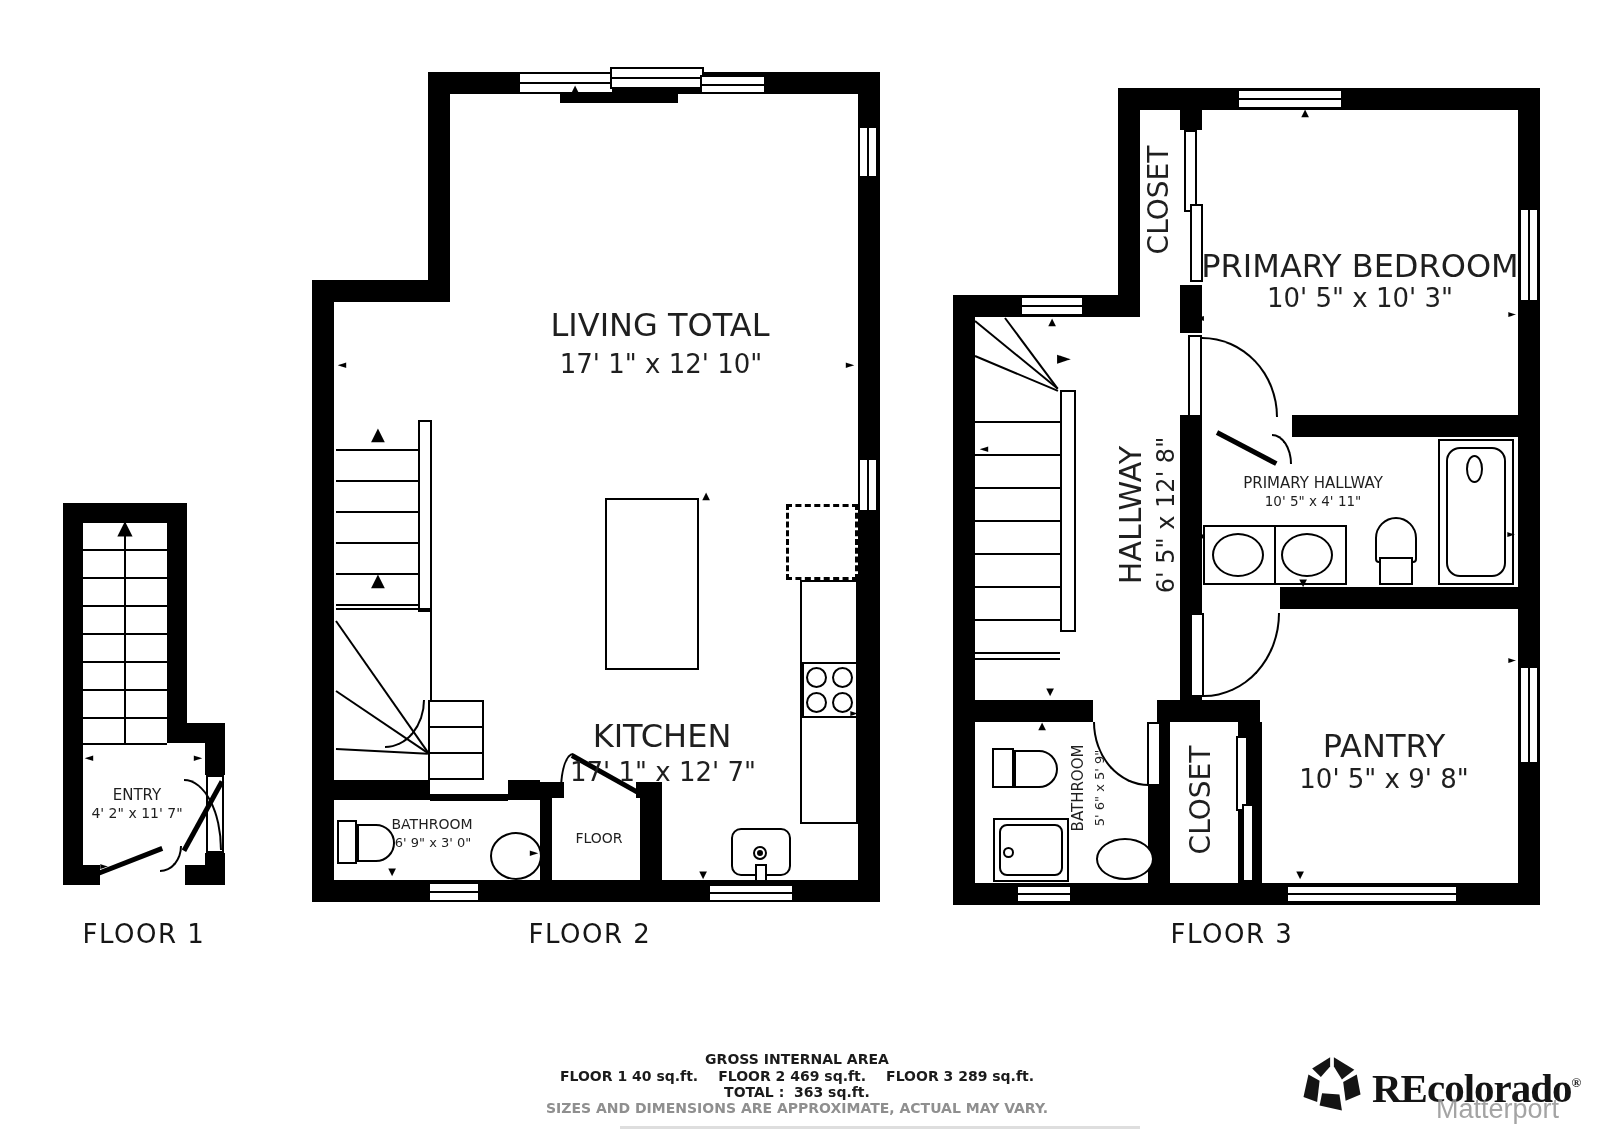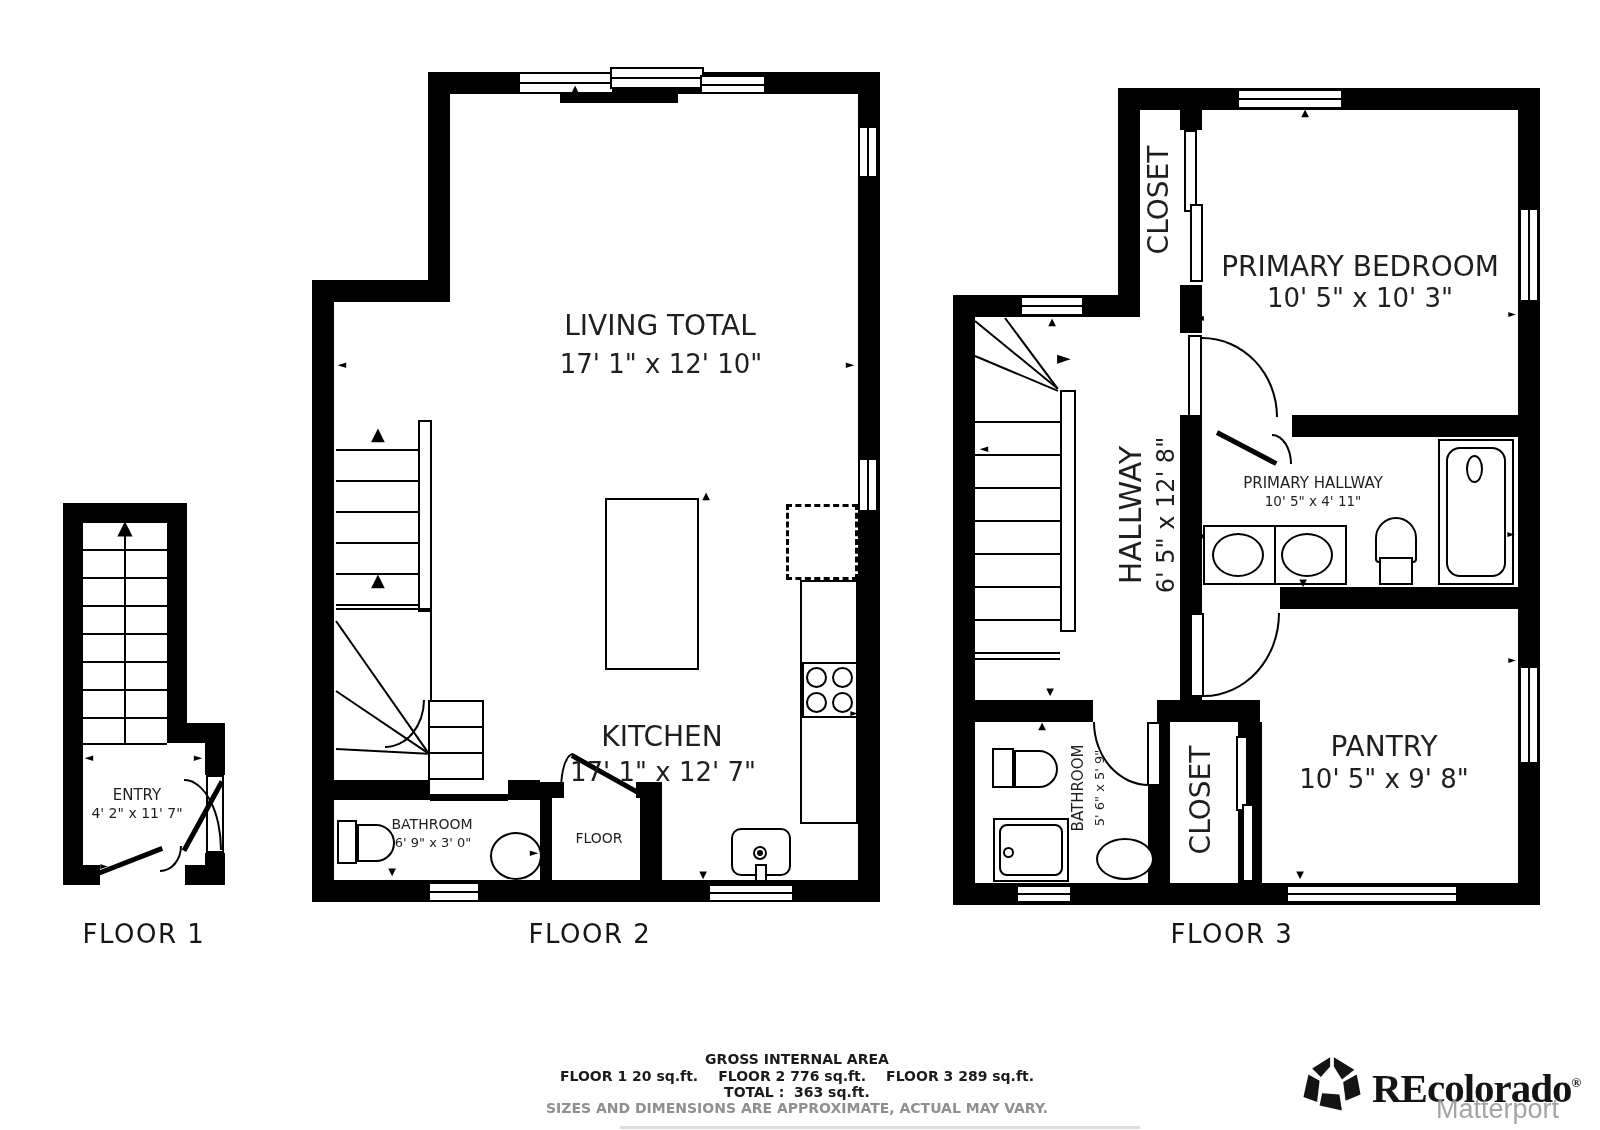--- a/index.html
+++ b/index.html
@@ -21,21 +21,21 @@
     background-image:repeating-linear-gradient(to bottom,#fff 0,#fff calc(var(--sp) - 2px),#000 calc(var(--sp) - 2px),#000 var(--sp));}
   .arc{position:absolute;box-sizing:border-box;border:0 solid #000;background:transparent;}
   .arc-tr{border-top-width:2px;border-right-width:2px;border-top-right-radius:100% 100%;}
   .arc-tl{border-top-width:2px;border-left-width:2px;border-top-left-radius:100% 100%;}
   .arc-br{border-bottom-width:2px;border-right-width:2px;border-bottom-right-radius:100% 100%;}
   .arc-bl{border-bottom-width:2px;border-left-width:2px;border-bottom-left-radius:100% 100%;}
   .lbl{position:absolute;transform:translate(-50%,-50%);white-space:nowrap;color:#1f1f1f;}
   .vlbl{position:absolute;transform:translate(-50%,-50%) rotate(-90deg);white-space:nowrap;color:#1f1f1f;}
   .tri{position:absolute;transform:translate(-50%,-50%);line-height:1;color:#000;}
   .floorlbl{font-size:26px;letter-spacing:1.5px;color:#161616;}
-  .big{font-size:28px;text-align:right;}
+  .big{font-size:32px;text-align:right;}
   .dim-big{font-size:26px;}
   .summary-line{position:absolute;left:797px;transform:translateX(-50%);white-space:pre;
     font-size:14px;font-weight:700;color:#1b1b1b;}
   .wordmark{position:absolute;font-family:"Liberation Serif","DejaVu Serif",serif;
     font-weight:600;font-size:41px;letter-spacing:-1px;color:#141414;}
   .watermark{position:absolute;font-size:27px;color:rgba(148,148,148,0.85);z-index:6;
     font-family:"Liberation Sans",sans-serif;}
 </style>
 </head>
 <body>
@@ -265,22 +265,22 @@
     <span class="lbl dim-big" style="left:1384px;top:779px">10' 5" x 9' 8"</span>
     <span class="vlbl" style="left:1078px;top:788px;font-size:15px">BATHROOM</span>
     <span class="vlbl" style="left:1099px;top:788px;font-size:13px">5' 6" x 5' 9"</span>
     <span class="vlbl" style="left:1200px;top:800px;font-size:28px">CLOSET</span>
     <span class="lbl floorlbl" style="left:1232px;top:934px">FLOOR 3</span>
   </div>
 
   <div>
     <div class="summary-line" style="top:1051px">GROSS INTERNAL AREA</div>
     <div class="summary-line" style="top:1068px;display:flex;gap:20px">
-      <span>FLOOR 1 20 sq.ft.</span>
-      <span>FLOOR 2 776 sq.ft.</span>
+      <span>FLOOR 1 40 sq.ft.</span>
+      <span>FLOOR 2 469 sq.ft.</span>
       <span>FLOOR 3 289 sq.ft.</span>
     </div>
     <div class="summary-line" style="top:1084px">TOTAL :  363 sq.ft.</div>
     <div class="summary-line" style="top:1100px;color:#8f8f8f;font-weight:600">SIZES AND DIMENSIONS ARE APPROXIMATE, ACTUAL MAY VARY.</div>
     <div class="lh" style="left:620px;top:1126px;width:520px;height:3px;background:#dedede"></div>
   </div>
 
   <div>
     <svg style="position:absolute;left:1301px;top:1056px" width="62" height="62" viewBox="0 0 100 100">
       <polygon points="47,2 18,20 32,34 47,17" fill="#141414"></polygon>

